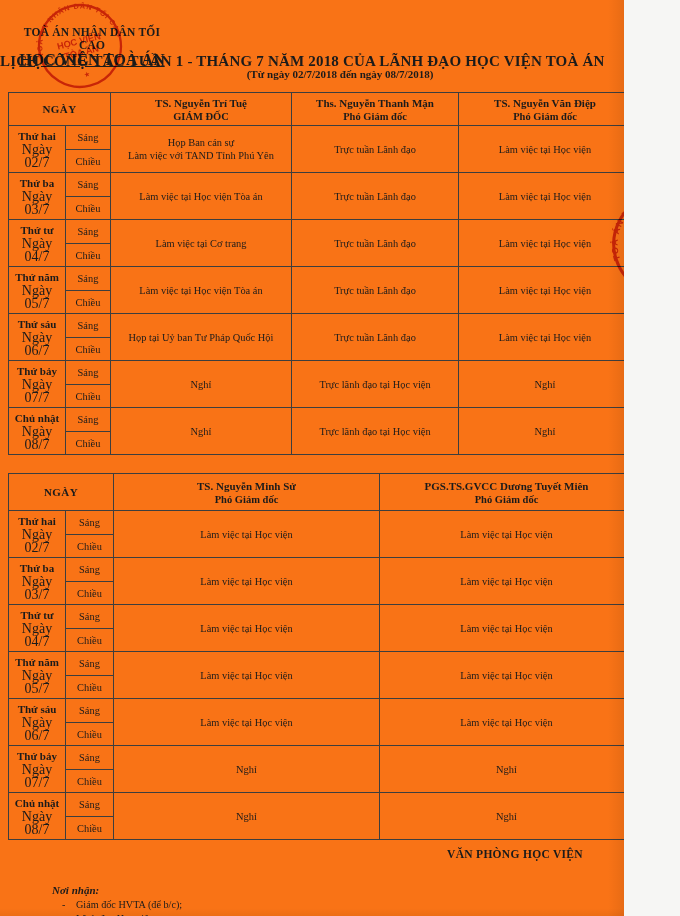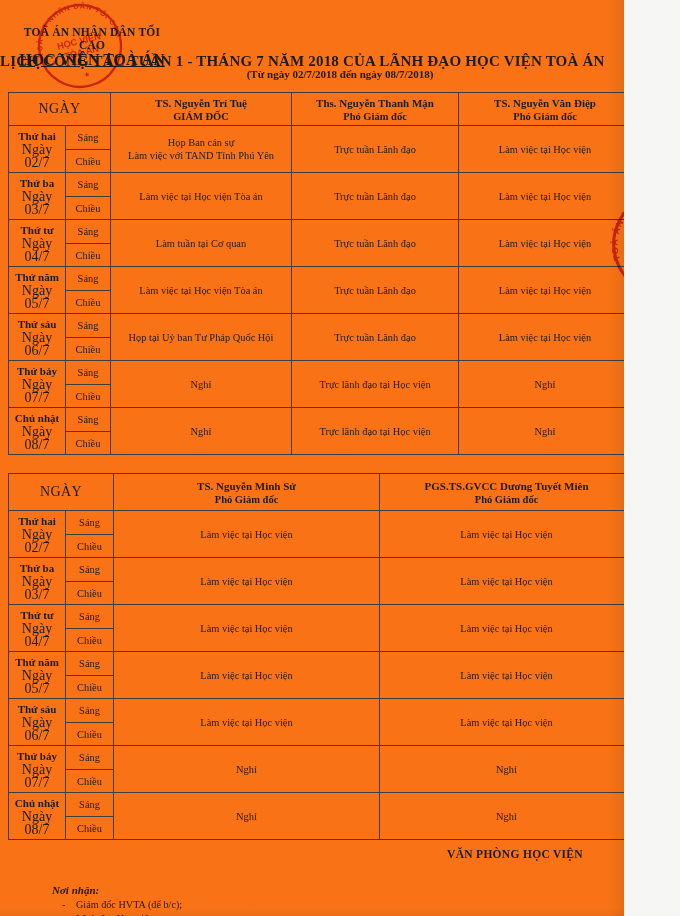--- a/index.html
+++ b/index.html
@@ -18,21 +18,21 @@
     font-size:15px;font-weight:bold;letter-spacing:0.2px;}
   .doc-subtitle{position:absolute;left:0;top:68px;width:680px;text-align:center;
     font-size:11px;font-weight:bold;}
 
   
   .tbl-wrap{position:absolute;}
   table.sched{border-collapse:collapse;table-layout:fixed;width:100%;background:transparent;}
   .sched th,.sched td{border:1px solid #3e3e3e;text-align:center;vertical-align:middle;
     padding:0 3px;overflow:hidden;}
   .sched{border:1.6px solid #2e2e2e;}
-  .day-h{font-size:14px;font-weight:normal;letter-spacing:0.4px;}
+  .day-h{font-size:11px;font-weight:bold;letter-spacing:0.4px;}
   .pname{font-size:11px;font-weight:bold;line-height:14px;}
   .prole{font-size:10.5px;font-weight:bold;line-height:13px;}
   .dayname{font-size:11px;font-weight:bold;line-height:13px;}
   .daydate{font-size:14px;line-height:13px;}
   .session{font-size:10.4px;}
   .content{font-size:10.4px;white-space:pre-line;line-height:13px;}
 
   
   .stamp{position:absolute;mix-blend-mode:multiply;opacity:0.88;}
   .stamp text{fill:#c6392e;font-family:"Liberation Sans","DejaVu Sans",sans-serif;font-weight:bold;}
@@ -113,21 +113,21 @@
           </tr>
           <tr style="height: 23px;">
             <td class="session">Chiều</td>
           </tr>
           <tr style="height: 24px;">
             <td rowspan="2">
               <div class="dayname">Thứ tư</div>
               <div class="daydate">Ngày 04/7</div>
             </td>
             <td class="session">Sáng</td>
-            <td rowspan="2" class="content">Làm tuần tại Cơ quan</td>
+            <td rowspan="2" class="content">Làm việc tại Cơ trang</td>
             <td rowspan="2" class="content">Trực tuần Lãnh đạo</td>
             <td rowspan="2" class="content">Làm việc tại Học viện</td>
           </tr>
           <tr style="height: 23px;">
             <td class="session">Chiều</td>
           </tr>
           <tr style="height: 24px;">
             <td rowspan="2">
               <div class="dayname">Thứ năm</div>
               <div class="daydate">Ngày 05/7</div>

